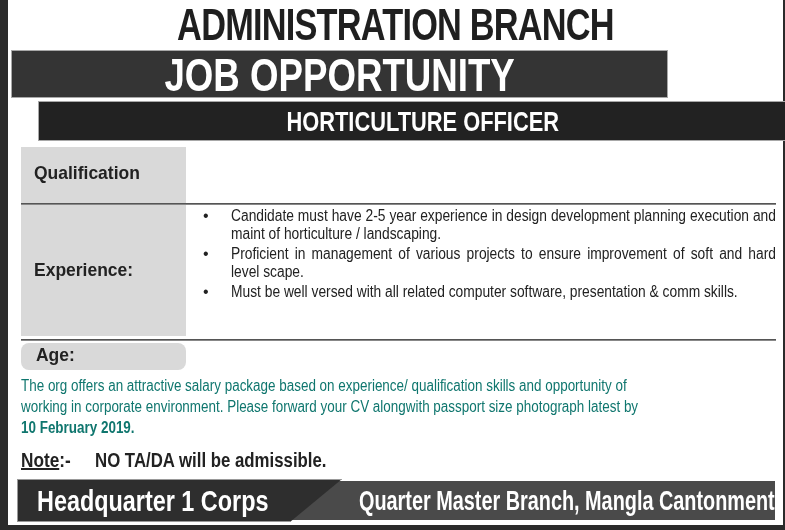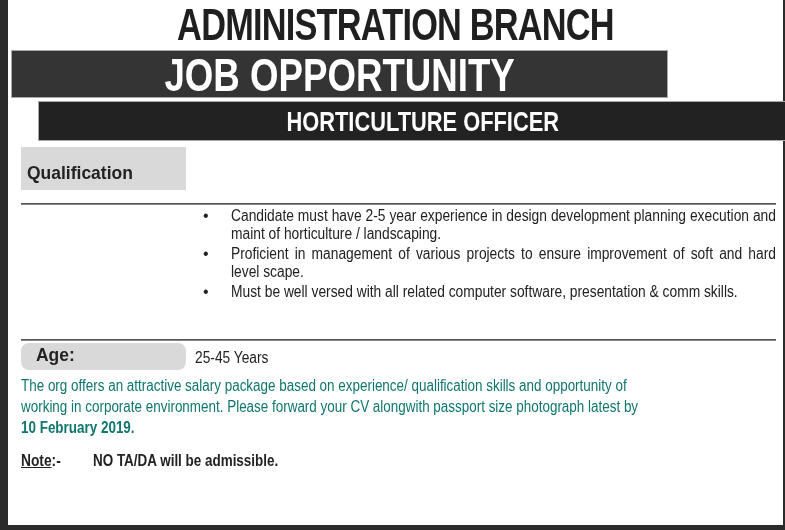--- a/index.html
+++ b/index.html
@@ -28,38 +28,38 @@
   .row-label {
     position: absolute; left: 0; top: 0; width: 165px; background: #d9d9d9;
     font-weight: bold; font-size: 19px; color: #222;
   }
   .row-label span { display: inline-block; transform: scaleX(0.92); transform-origin: left; white-space: nowrap; }
   .row-body { position: absolute; left: 174px; top: 0; right: 0; font-size: 16px; line-height: 18px; color: #222; }
   .row-body .cond { display: inline-block; transform: scaleX(0.86); transform-origin: left; white-space: nowrap; }
   .sep { position: absolute; left: 13px; width: 755px; height: 2px; border-top: 1px solid #555; border-bottom: 1px solid #888; }
 
   .row-qual { top: 147px; height: 56px; }
-  .row-qual .row-label { height: 43px; padding-left: 6px; line-height: 52px; }
+  .row-qual .row-label { height: 72px; padding-left: 13px; line-height: 52px; }
   .qual-item { position: relative; height: 26px; line-height: 26px; font-size: 16px; }
   .qual-item .num { display: inline-block; width: 34px; }
 
   .row-exp { top: 207px; height: 131px; }
   .row-exp .row-label { height: 129px; padding-left: 13px; line-height: 126px; }
   .bullet { position: relative; padding-left: 36px; margin-bottom: 2px; }
   .bullet .dot { position: absolute; left: 8px; top: 0; }
   .bullet .btext { display: block; text-align: justify; width: 116%; transform: scaleX(0.862); transform-origin: left; font-size: 16px; line-height: 18px; }
 
   .row-age { top: 343px; height: 28px; }
   .row-age .row-label { height: 27px; padding-left: 15px; line-height: 24px; border-radius: 8px; }
   .row-age .row-body { line-height: 30px; }
 
   .para { position: absolute; left: 13px; top: 375px; width: 760px; font-size: 16px; line-height: 21px; color: #0f766e; }
   .para .line { display: block; white-space: nowrap; transform: scaleX(0.84); transform-origin: left; }
   .para .deadline { font-weight: bold; display: block; transform: scaleX(0.84); transform-origin: left; white-space: nowrap; }
-  .note { position: absolute; left: 13px; top: 450px; font-size: 16px; font-weight: bold; line-height: 21px; color: #222; white-space: nowrap; }
+  .note { position: absolute; left: 13px; top: 450px; font-size: 20px; font-weight: bold; line-height: 21px; color: #222; white-space: nowrap; }
   .note .nl { display: inline-block; width: 68px; transform: scaleX(0.86); transform-origin: left; }
   .note .nl u { text-decoration: underline; }
   .note .nt { display: inline-block; transform: scaleX(0.84); transform-origin: left; }
 
   .footer { position: absolute; left: 9px; top: 479px; width: 760px; height: 43px; }
   .foot-left {
     position: absolute; left: 0; top: 0; width: 325px; height: 43px; background: #2e2e2e;
     clip-path: polygon(0 0, 100% 0, 84% 100%, 0 100%);
     border: 1px solid #999;
   }
@@ -89,20 +89,23 @@
   <div class="row row-qual">
     <div class="row-label">
       <span>Qualification</span>
     </div>
     <div class="row-body">
     </div>
   </div>
   <div class="sep" style="top:203px;"></div>
 
   <div class="row row-exp">
+    <div class="row-label">
+      <span>Experience:</span>
+    </div>
     <div class="row-body">
       <div class="bullet">
         <span class="dot">•</span>
         <span class="btext">Candidate must have 2-5 year experience in design development planning execution and maint of horticulture / landscaping.</span>
       </div>
       <div class="bullet">
         <span class="dot">•</span>
         <span class="btext">Proficient in management of various projects to ensure improvement of soft and hard level scape.</span>
       </div>
       <div class="bullet">
@@ -110,30 +113,33 @@
         <span class="btext">Must be well versed with all related computer software, presentation &amp; comm skills.</span>
       </div>
     </div>
   </div>
   <div class="sep" style="top:339px;"></div>
 
   <div class="row row-age">
     <div class="row-label">
       <span>Age:</span>
     </div>
-    <div class="row-body">
-      <span class="cond">25-45 Years</span>
-    </div>
   </div>
 
   <div class="para">
     <span class="line">The org offers an attractive salary package based on experience/ qualification skills and opportunity of</span>
     <span class="line">working in corporate environment. Please forward your CV alongwith passport size photograph latest by</span>
     <span class="deadline">10 February 2019.</span>
   </div>
 
   <div class="note">
     <span class="nl"><u>Note</u><span>:-</span></span>
     <span class="nt">NO TA/DA will be admissible.</span>
   </div>
 
+  <div class="footer">
+    <div class="foot-right"></div>
+    <div class="foot-left"></div>
+    <span class="foot-text ft-left">Headquarter 1 Corps</span>
+    <span class="foot-text ft-right">Quarter Master Branch, Mangla Cantonment</span>
+  </div>
 
 </div>
 
 </body></html>

